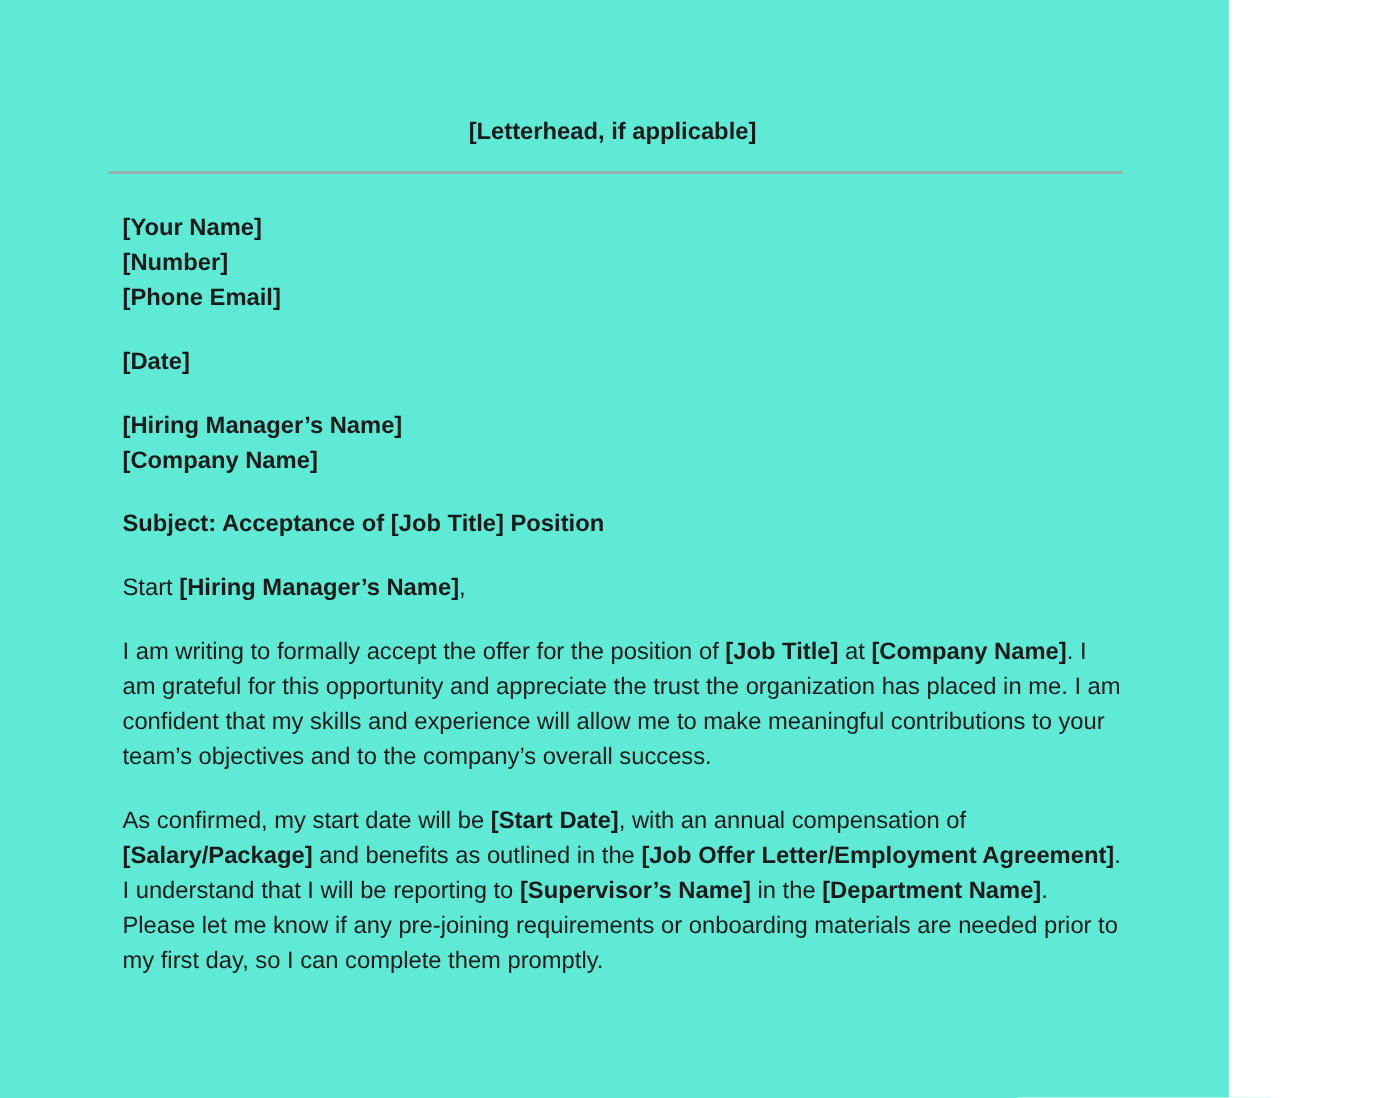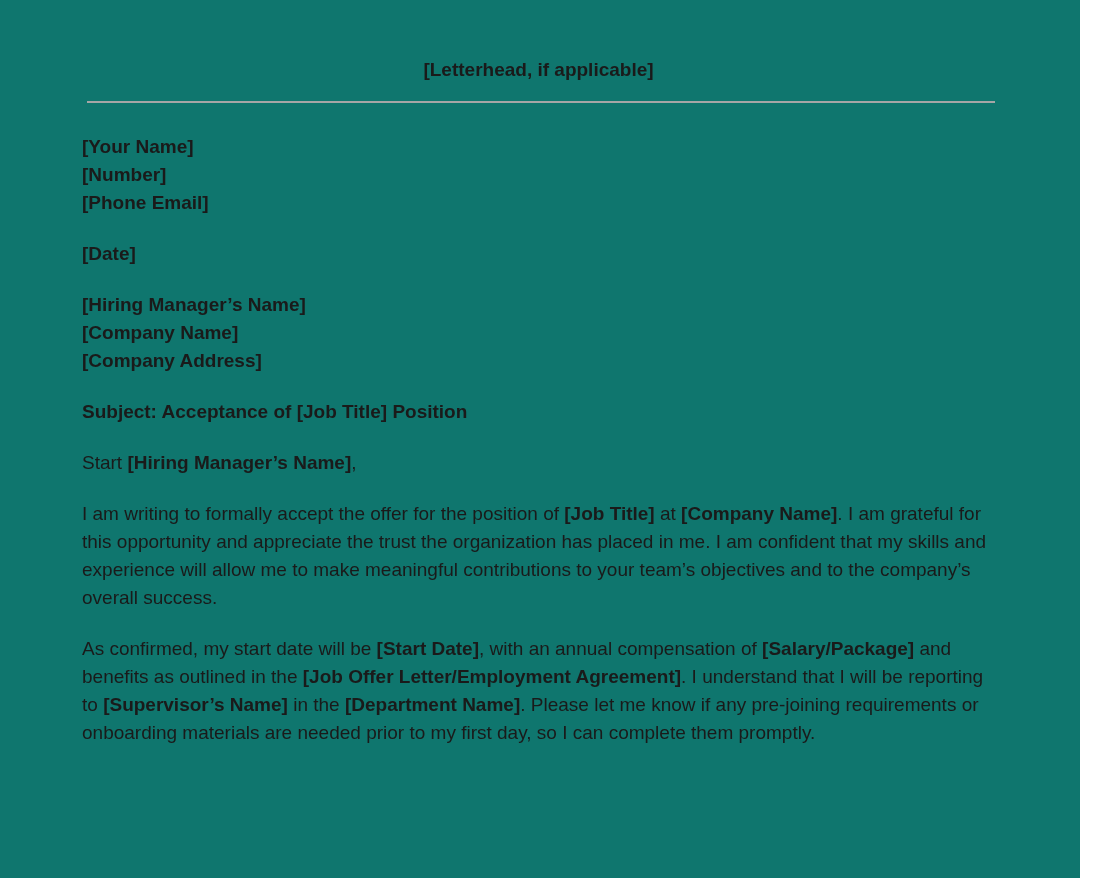--- a/index.html
+++ b/index.html
@@ -9,43 +9,43 @@
   }
   body {
     width: 1098px;
     height: 878px;
     overflow: hidden;
     font-family: "Liberation Sans", sans-serif;
     color: #1a1a1a;
   }
   .page {
     box-sizing: border-box;
-    width: 1080px;
+    width: 983px;
     height: 878px;
-    padding: 56px 85px 0 82px;
+    padding: 92px 85px 0 82px;
     overflow: hidden;
-    background: #0f766e;
+    background: #5eead4;
   }
   .letterhead {
     text-align: center;
     font-weight: 700;
     font-size: 19px;
     line-height: 28px;
     margin: 0 0 17px 0;
   }
   .rule {
     border: none;
     border-top: 2px solid #a6a6a6;
     margin: 0 0 30px 5px;
     height: 0;
   }
   .block {
     font-size: 19px;
     line-height: 28px;
-    margin: 0 0 23px 0;
+    margin: 0 0 23px 16px;
   }
   .bold {
     font-weight: 700;
   }
   .seg-bold {
     font-weight: 700;
   }
   p.block {
     margin-top: 0;
   }
@@ -63,21 +63,20 @@
     <div>[Your Name]</div>
     <div>[Number]</div>
     <div>[Phone Email]</div>
   </div>
 
   <div class="block bold">[Date]</div>
 
   <div class="block bold">
     <div>[Hiring Manager’s Name]</div>
     <div>[Company Name]</div>
-    <div>[Company Address]</div>
   </div>
 
   <div class="block bold">Subject: Acceptance of [Job Title] Position</div>
 
   <p class="block"><span>Start </span><span class="seg-bold">[Hiring Manager’s Name]</span><span>,</span></p>
 
   <p class="block"><span>I am writing to formally accept the offer for the position of </span><span class="seg-bold">[Job Title]</span><span> at </span><span class="seg-bold">[Company Name]</span><span>. I am grateful for this opportunity and appreciate the trust the organization has placed in me. I am confident that my skills and experience will allow me to make meaningful contributions to your team’s objectives and to the company’s overall success.</span></p>
 
   <p class="block"><span>As confirmed, my start date will be </span><span class="seg-bold">[Start Date]</span><span>, with an annual compensation of </span><span class="seg-bold">[Salary/Package]</span><span> and benefits as outlined in the </span><span class="seg-bold">[Job Offer Letter/Employment Agreement]</span><span>. I understand that I will be reporting to </span><span class="seg-bold">[Supervisor’s Name]</span><span> in the </span><span class="seg-bold">[Department Name]</span><span>. Please let me know if any pre-joining requirements or onboarding materials are needed prior to my first day, so I can complete them promptly.</span></p>
 

